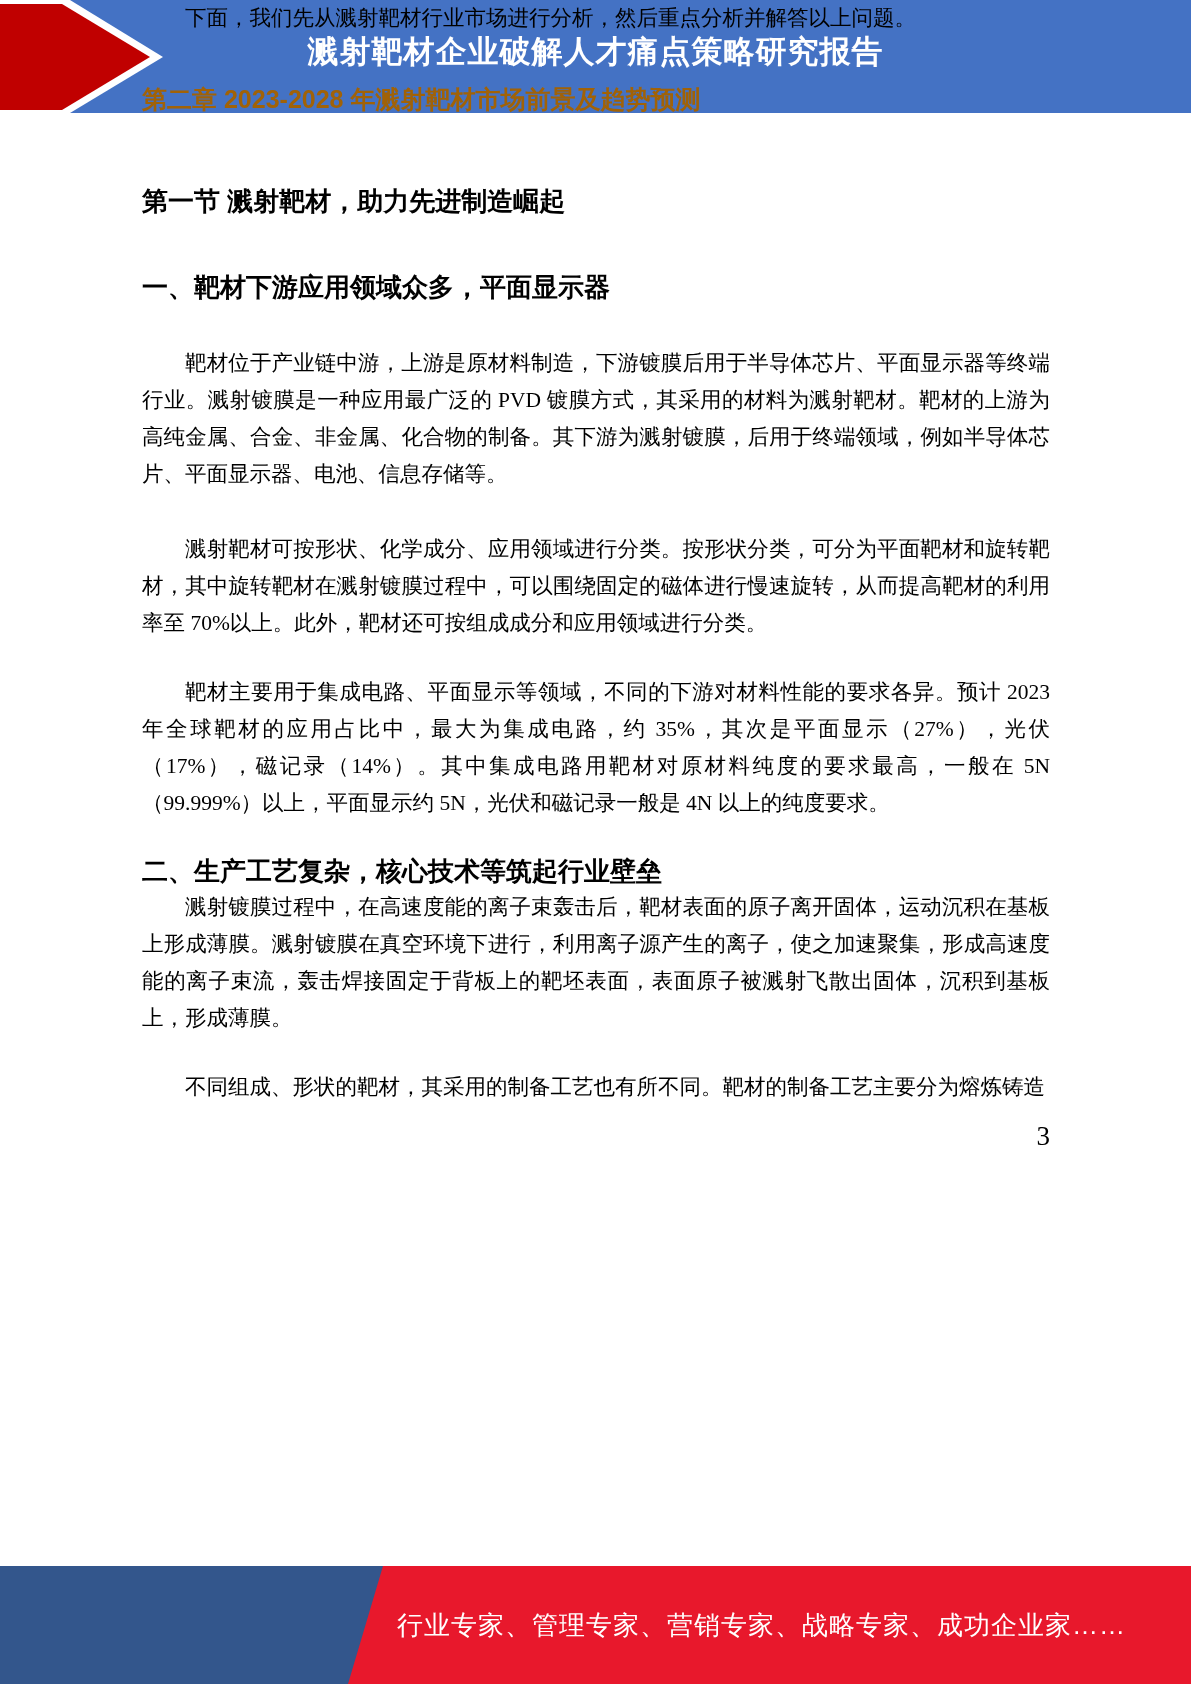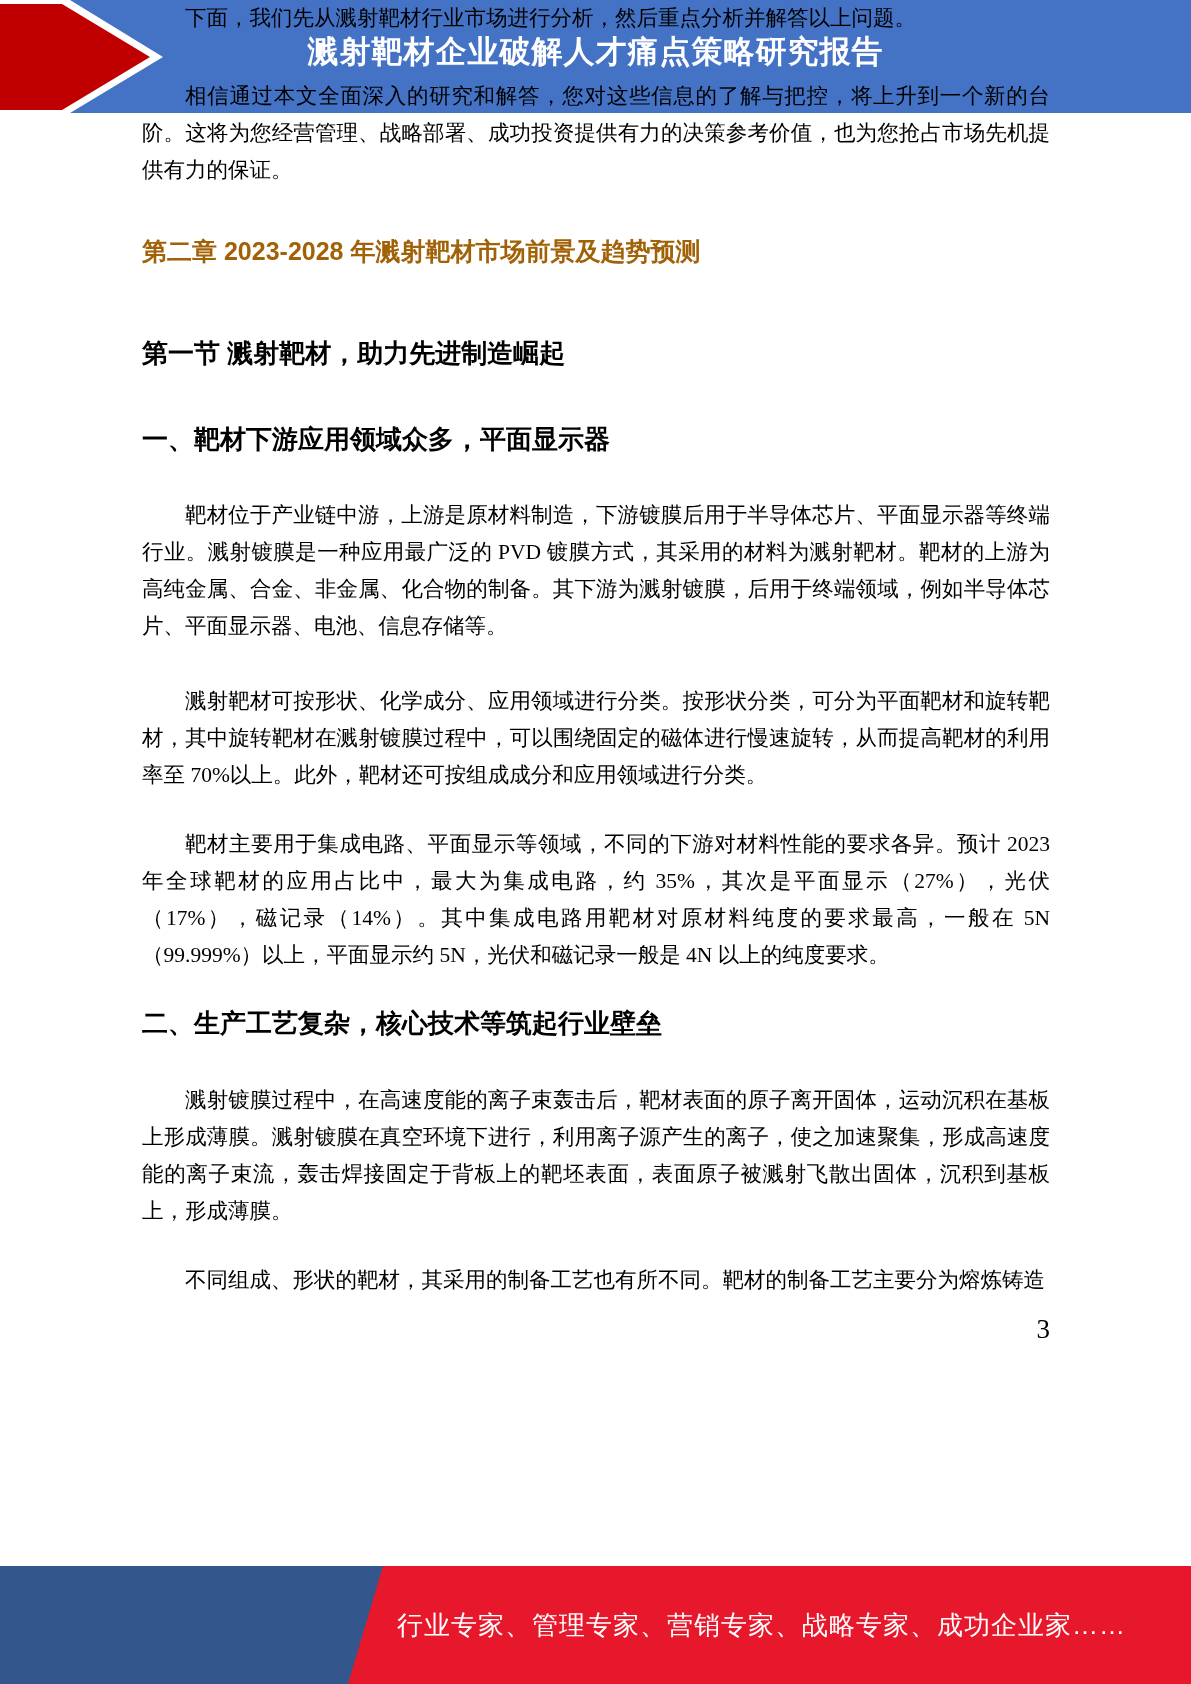--- a/index.html
+++ b/index.html
@@ -47,21 +47,21 @@
   .mt-q1{margin-top:170px;}
   .mt-0{margin-top:0;}
   .mt-promise{margin-top:41px;}
   .mt-chapter{margin-top:40px;}
   .mt-section{margin-top:62px;}
   .mt-sub1{margin-top:50px;}
   .mt-pa{margin-top:40px;}
   .mt-pb{margin-top:38px;}
   .mt-pc{margin-top:32px;}
   .mt-sub2{margin-top:31px;}
-  .mt-pd{margin-top:41px;}
+  .mt-pd{}
   .mt-pe{margin-top:32px;}
   .mt-num{margin-top:12px;}
 
   
   .footer{position:absolute;left:0;top:1566px;width:1191px;height:118px;}
   .footer svg{position:absolute;left:0;top:0;display:block;}
   .footer-left{
     position:absolute;left:0;top:0;width:346px;height:118px;
     display:flex;align-items:center;justify-content:flex-end;
     color:#ffffff;font-family:"Liberation Sans","DejaVu Sans",sans-serif;
@@ -83,21 +83,20 @@
     <svg width="1191" height="113" viewBox="0 0 1191 113">
       <rect x="0" y="0" width="1191" height="113" fill="#4472C4"></rect>
       <polygon points="0,0 70,0 163,57 70,113 0,113" fill="#ffffff"></polygon>
       <polygon points="0,4 62,4 150,57 62,110 0,110" fill="#C00000"></polygon>
     </svg>
     <div class="header-title">溅射靶材企业破解人才痛点策略研究报告</div>
   </div>
 
   <div class="content">
     <p class="p mt-0">下面，我们先从溅射靶材行业市场进行分析，然后重点分析并解答以上问题。</p>
-    <p class="p mt-promise">相信通过本文全面深入的研究和解答，您对这些信息的了解与把控，将上升到一个新的台阶。这将为您经营管理、战略部署、成功投资提供有力的决策参考价值，也为您抢占市场先机提供有力的保证。</p>
 
     <h1 class="h1 mt-chapter">第二章 2023-2028 年溅射靶材市场前景及趋势预测</h1>
     <h2 class="h2 mt-section">第一节 溅射靶材，助力先进制造崛起</h2>
 
     <h3 class="h3 mt-sub1">一、靶材下游应用领域众多，平面显示器</h3>
     <p class="p mt-pa">靶材位于产业链中游，上游是原材料制造，下游镀膜后用于半导体芯片、平面显示器等终端行业。溅射镀膜是一种应用最广泛的 PVD 镀膜方式，其采用的材料为溅射靶材。靶材的上游为高纯金属、合金、非金属、化合物的制备。其下游为溅射镀膜，后用于终端领域，例如半导体芯片、平面显示器、电池、信息存储等。</p>
     <p class="p mt-pb">溅射靶材可按形状、化学成分、应用领域进行分类。按形状分类，可分为平面靶材和旋转靶材，其中旋转靶材在溅射镀膜过程中，可以围绕固定的磁体进行慢速旋转，从而提高靶材的利用率至 70%以上。此外，靶材还可按组成成分和应用领域进行分类。</p>
     <p class="p mt-pc">靶材主要用于集成电路、平面显示等领域，不同的下游对材料性能的要求各异。预计 2023 年全球靶材的应用占比中，最大为集成电路，约 35%，其次是平面显示（27%），光伏（17%），磁记录（14%）。其中集成电路用靶材对原材料纯度的要求最高，一般在 5N（99.999%）以上，平面显示约 5N，光伏和磁记录一般是 4N 以上的纯度要求。</p>
 
     <h3 class="h3 mt-sub2">二、生产工艺复杂，核心技术等筑起行业壁垒</h3>

